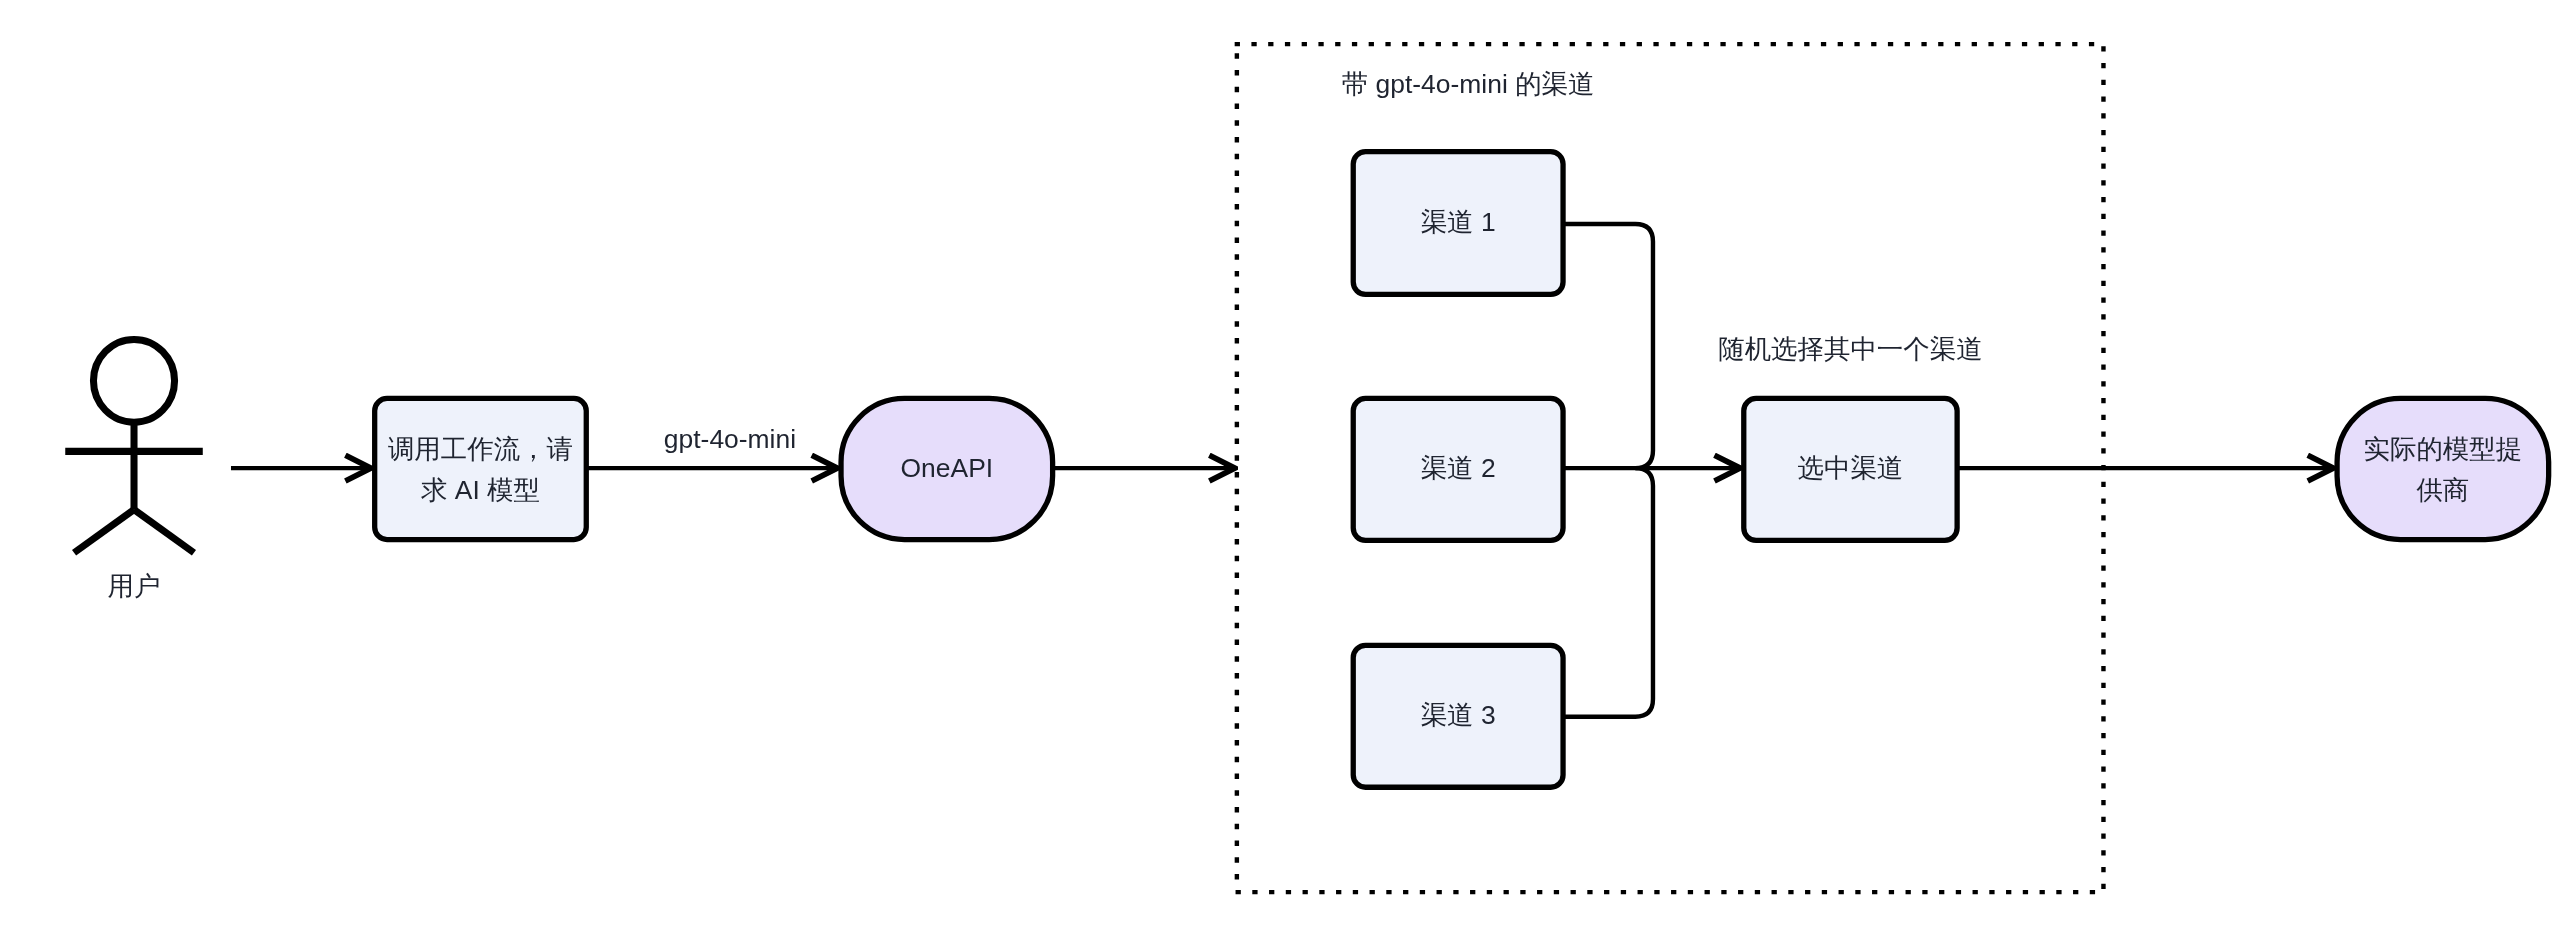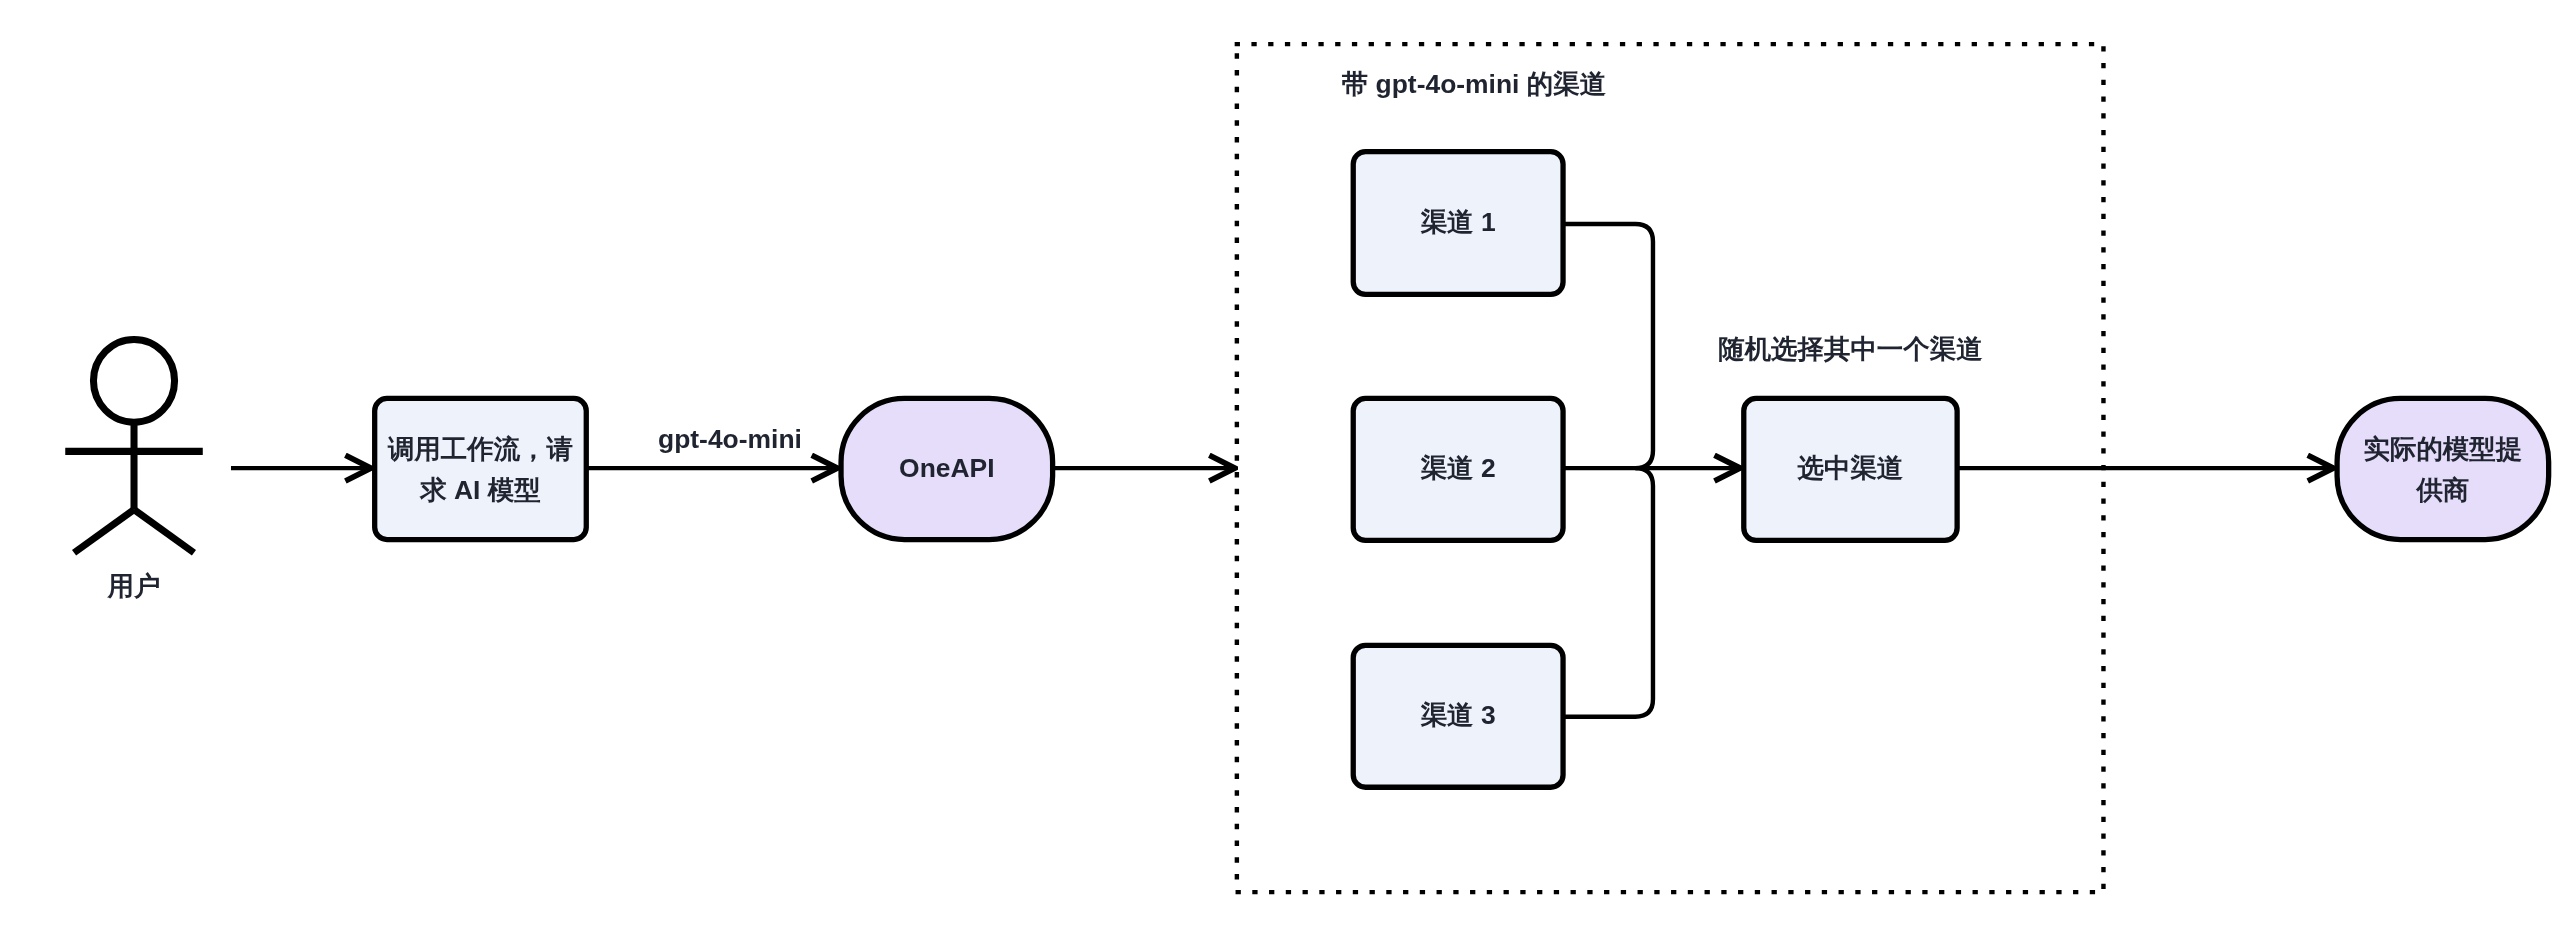--- a/index.html
+++ b/index.html
@@ -10,21 +10,20 @@
   body {
     width: 2576px;
     height: 938px;
     font-family: "Liberation Sans", "DejaVu Sans", sans-serif;
     overflow: hidden;
   }
   #diagram-root {
     position: relative;
     width: 2576px;
     height: 938px;
-    font-weight: bold;
   }
   svg.canvas {
     position: absolute;
     top: 0;
     left: 0;
     width: 2576px;
     height: 938px;
     display: block;
   }
   .node-text {

